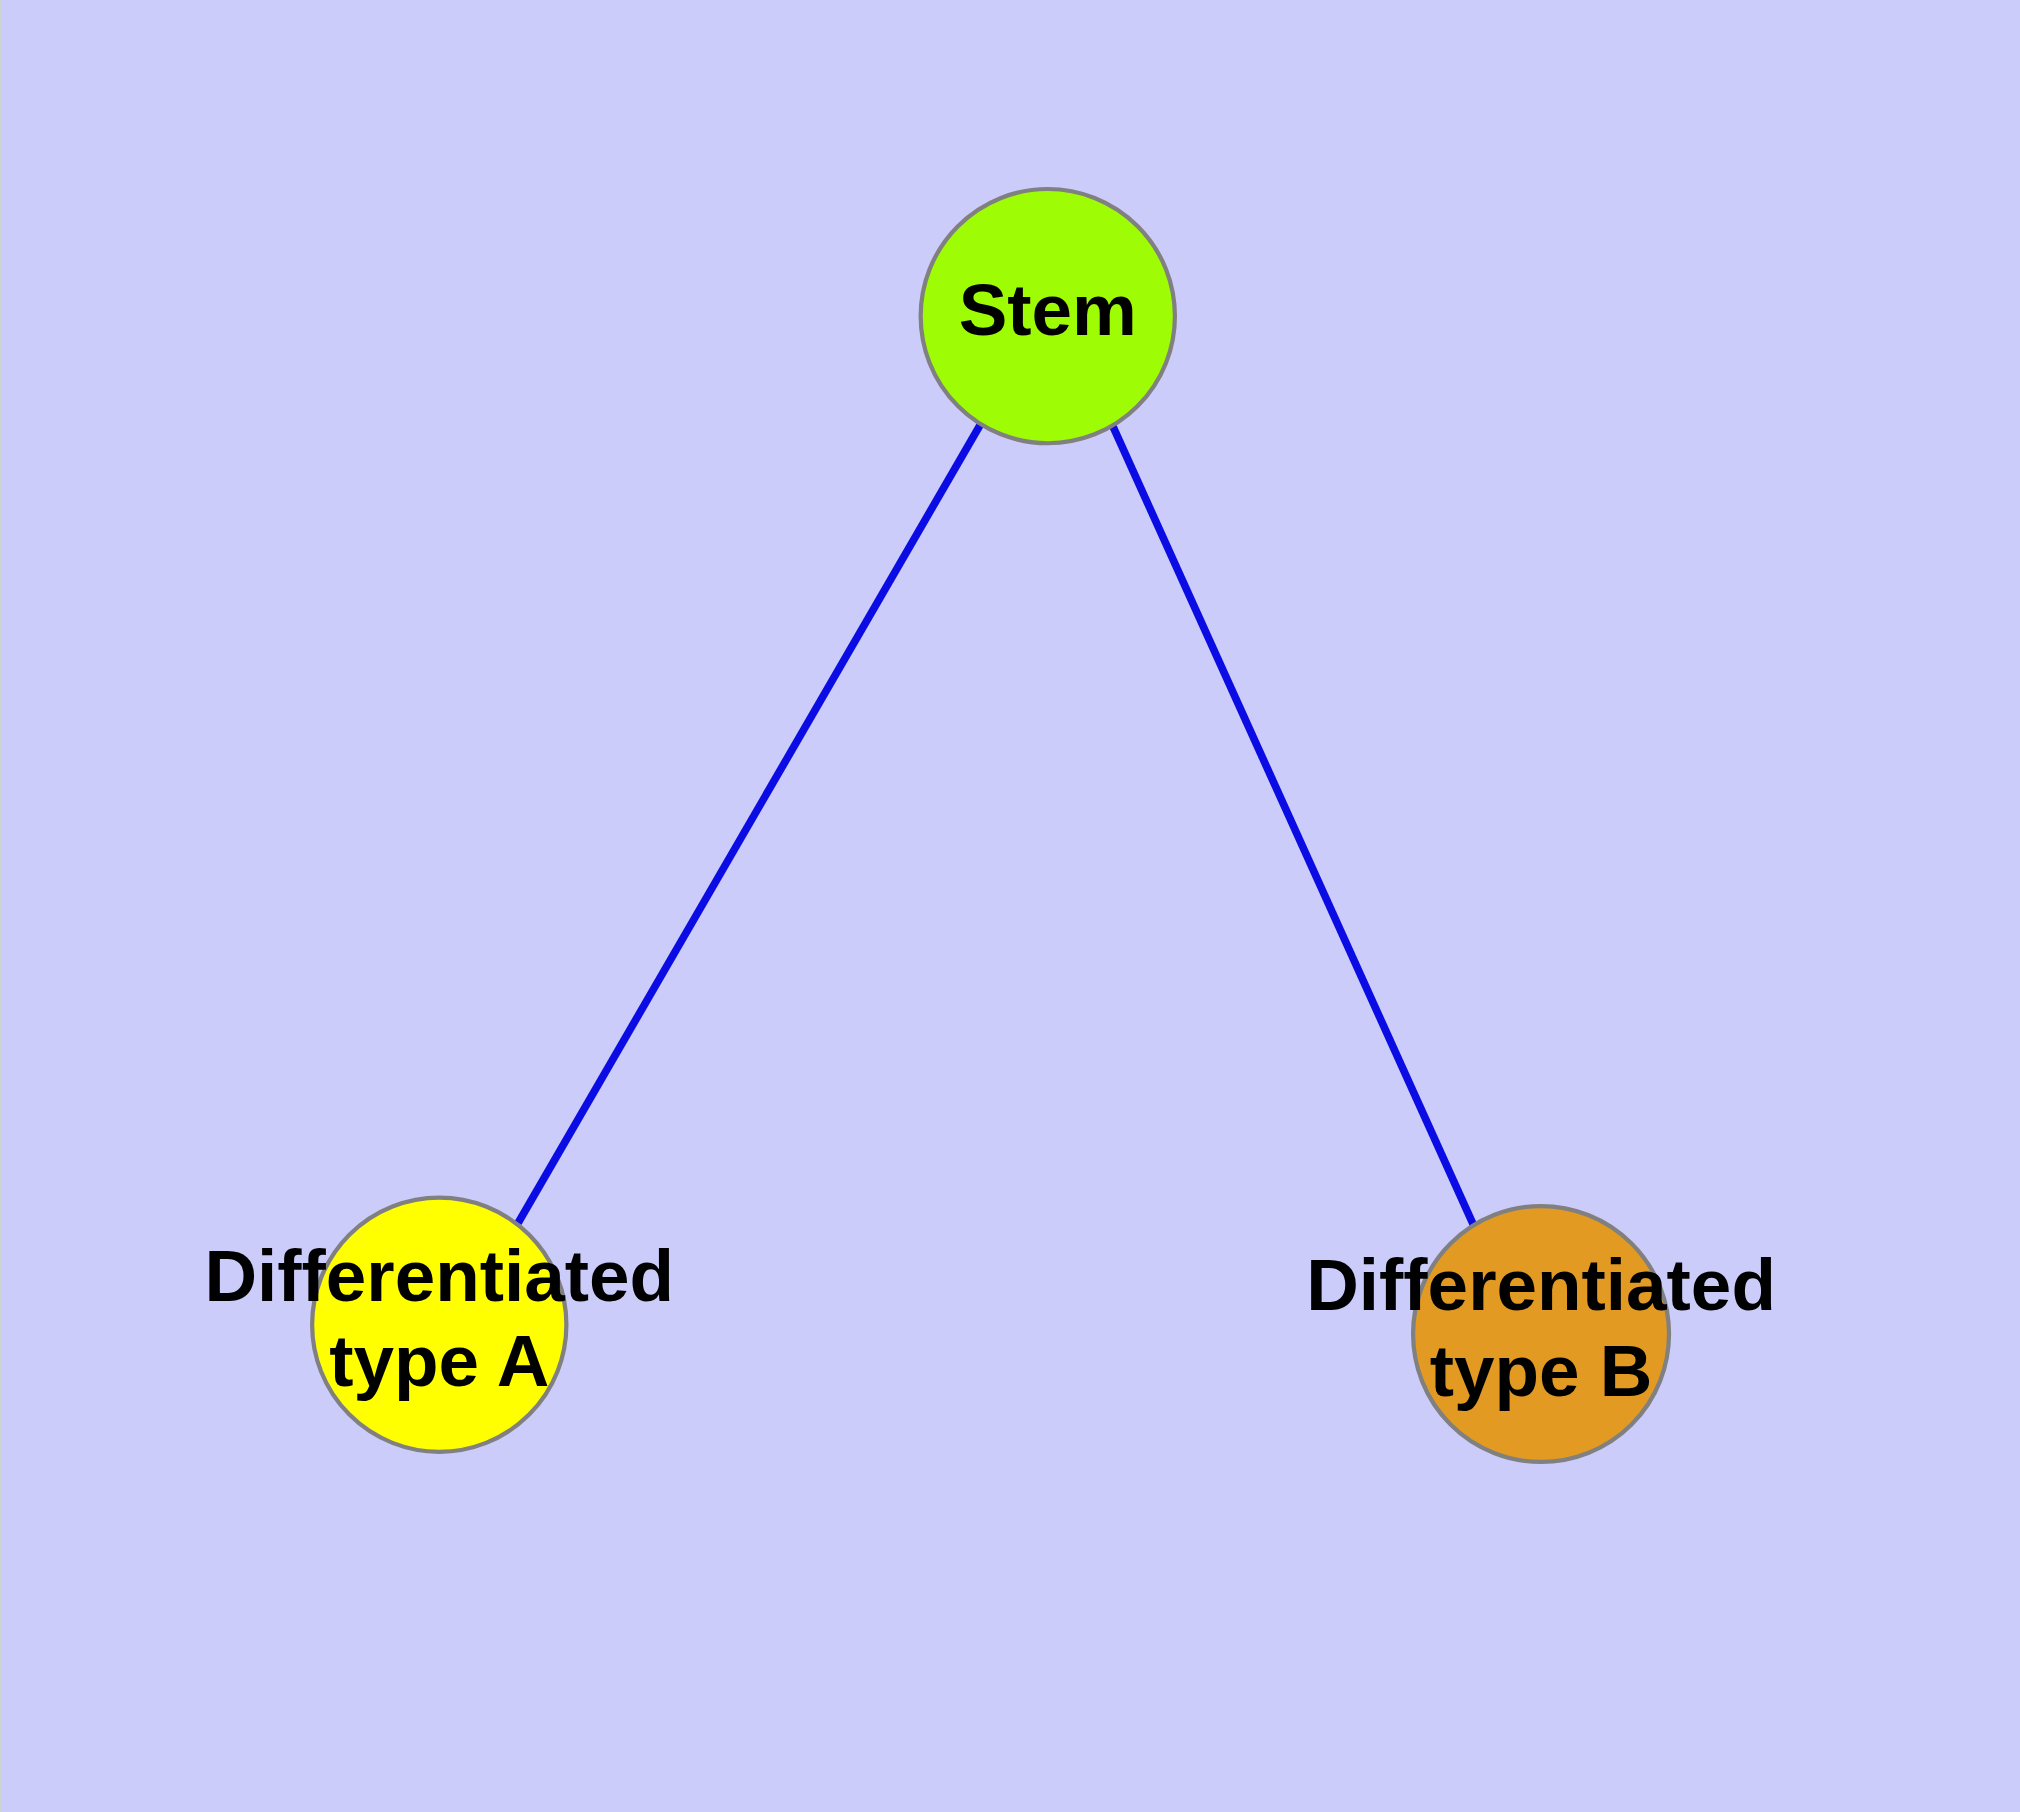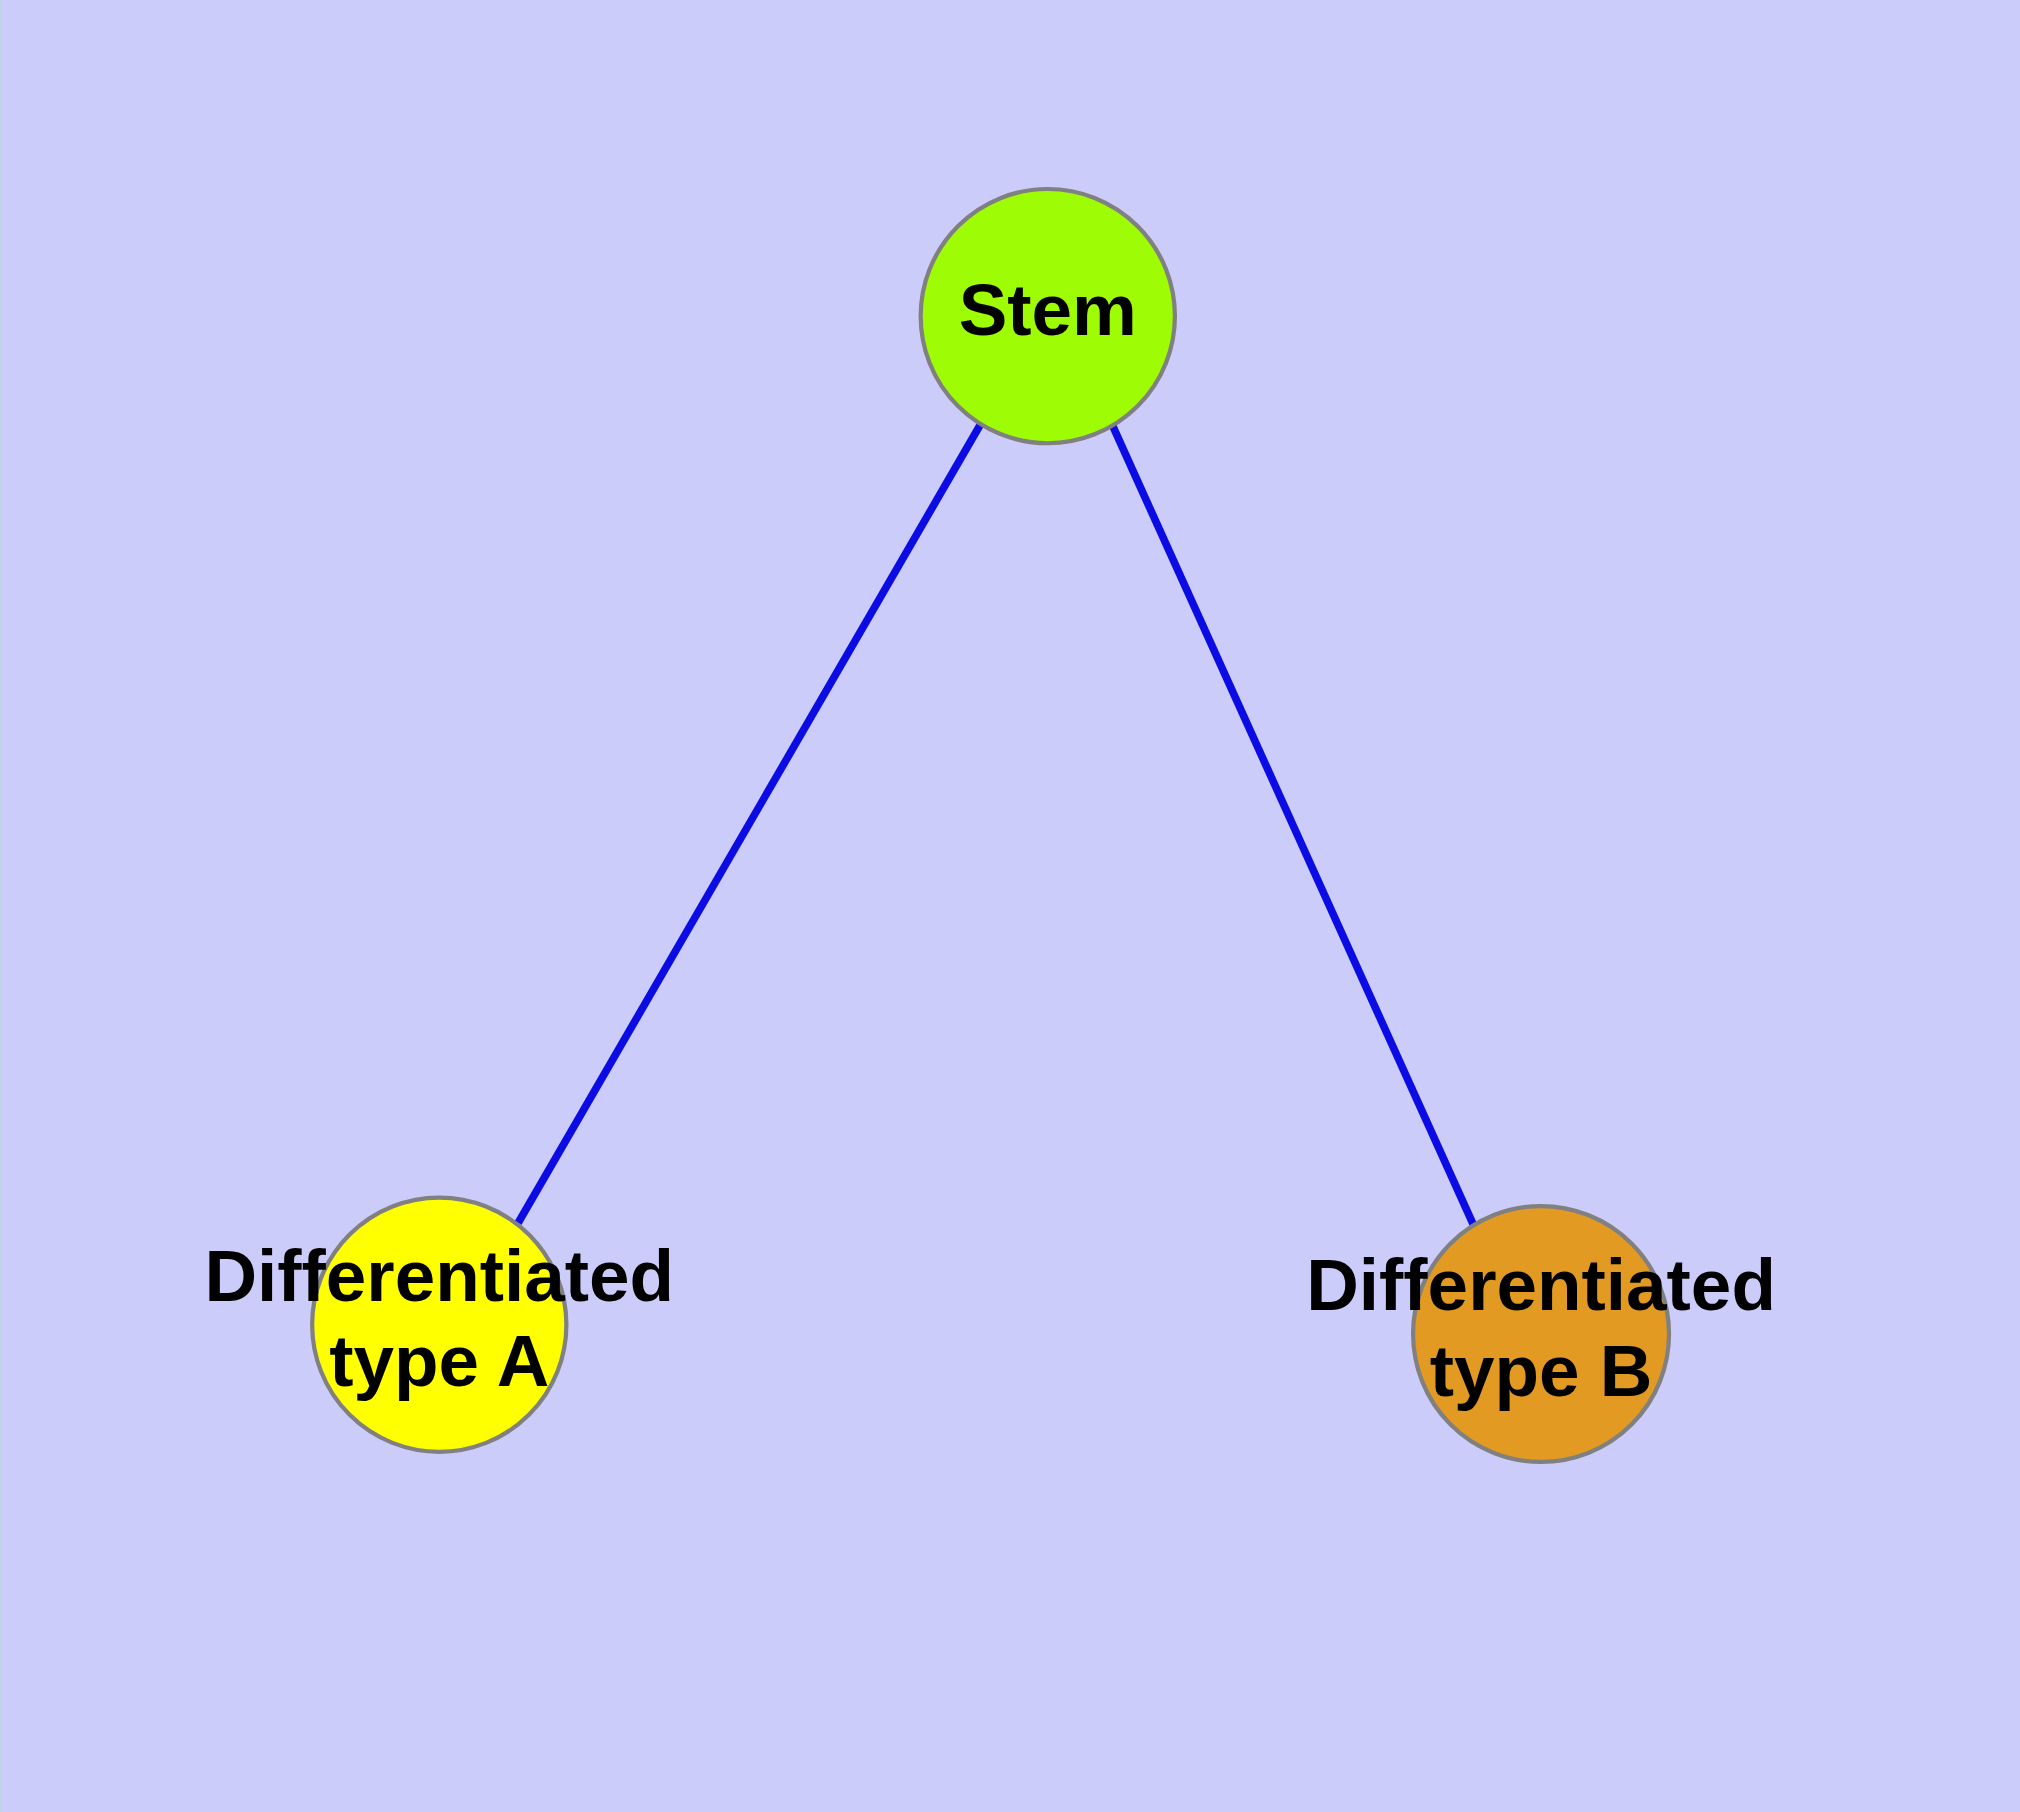--- a/index.html
+++ b/index.html
@@ -5,21 +5,21 @@
 <style>
   html, body {
     margin: 0;
     padding: 0;
     background: #ccccfa;
   }
   #stage {
     position: relative;
     width: 2021px;
     height: 1812px;
-    background: #86efac;
+    background: #bef264;
     overflow: hidden;
     font-family: "Liberation Sans", "DejaVu Sans", sans-serif;
   }
   #graph-svg {
     position: absolute;
     left: 0;
     top: 0;
     width: 2021px;
     height: 1812px;
     display: block;

